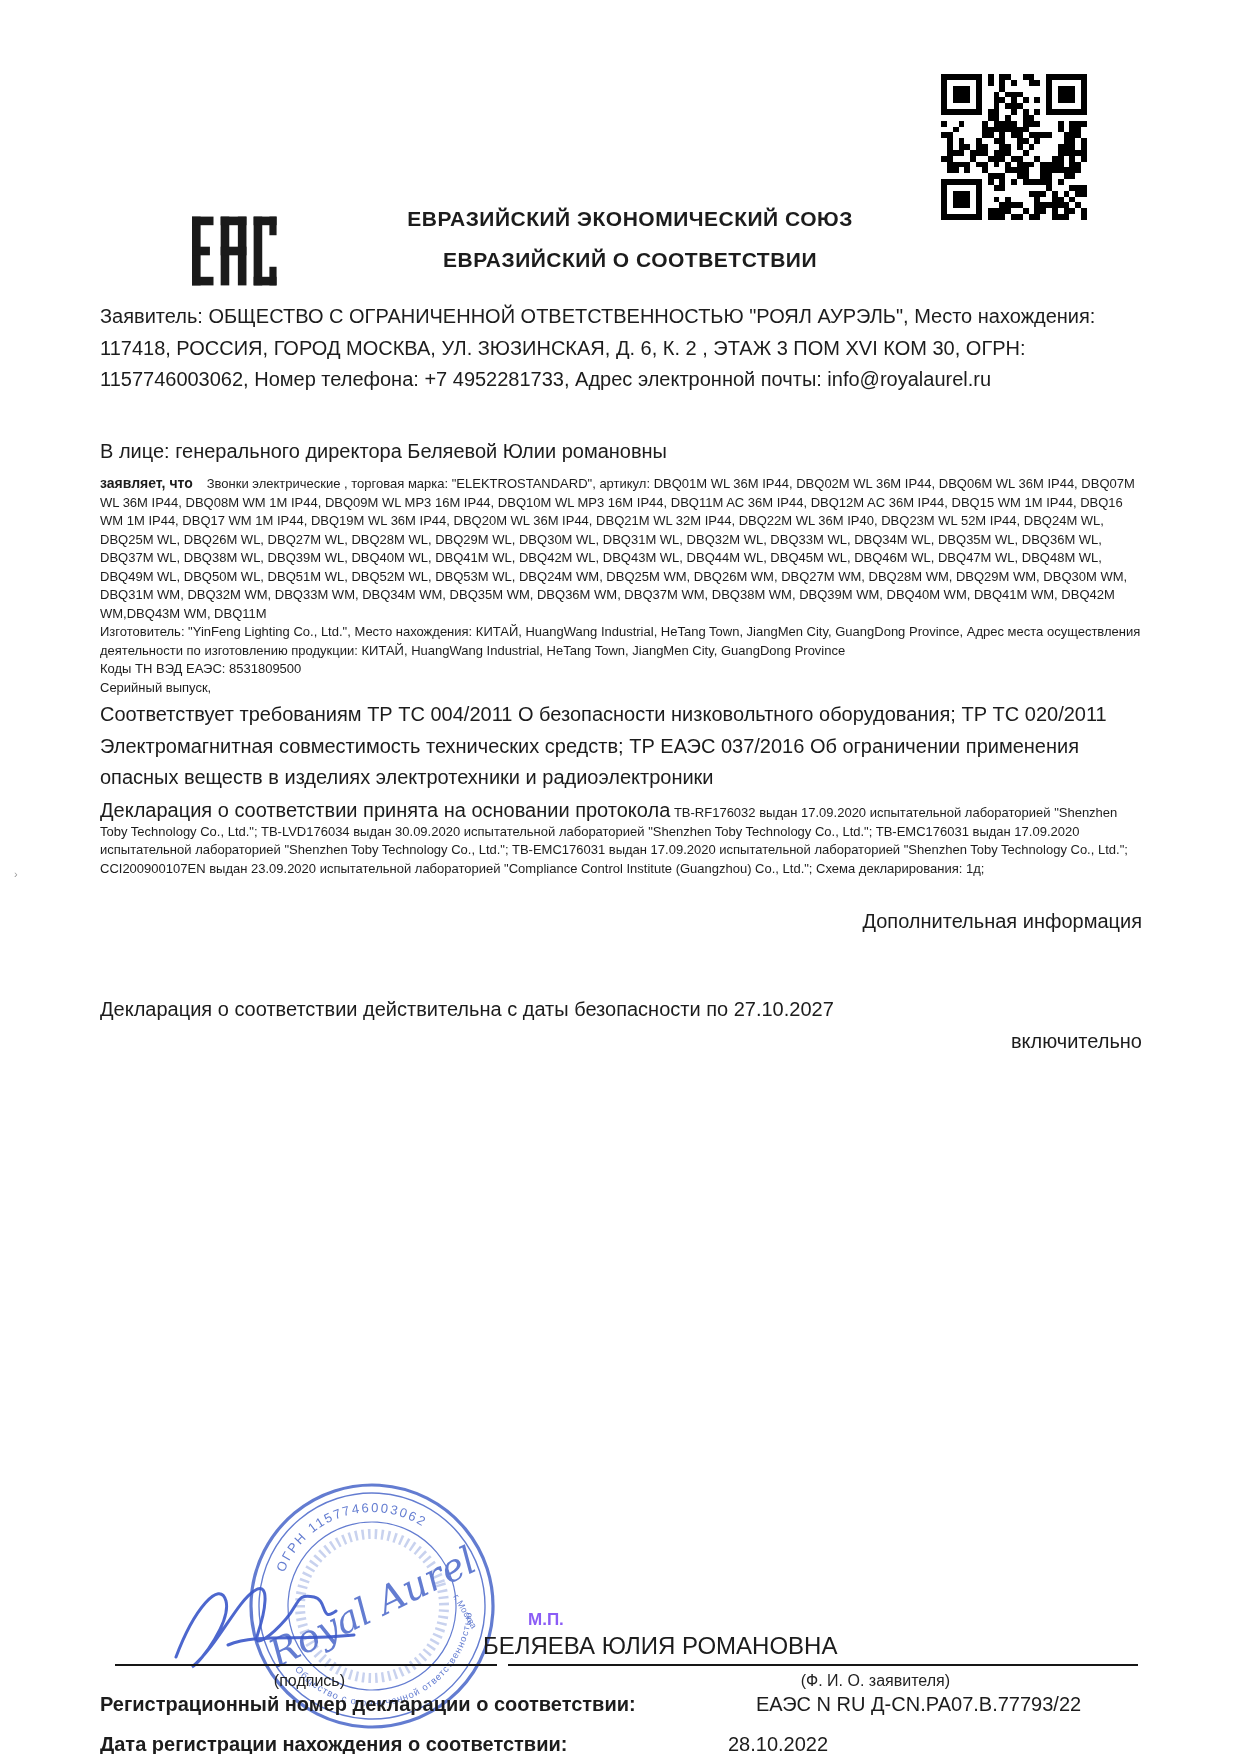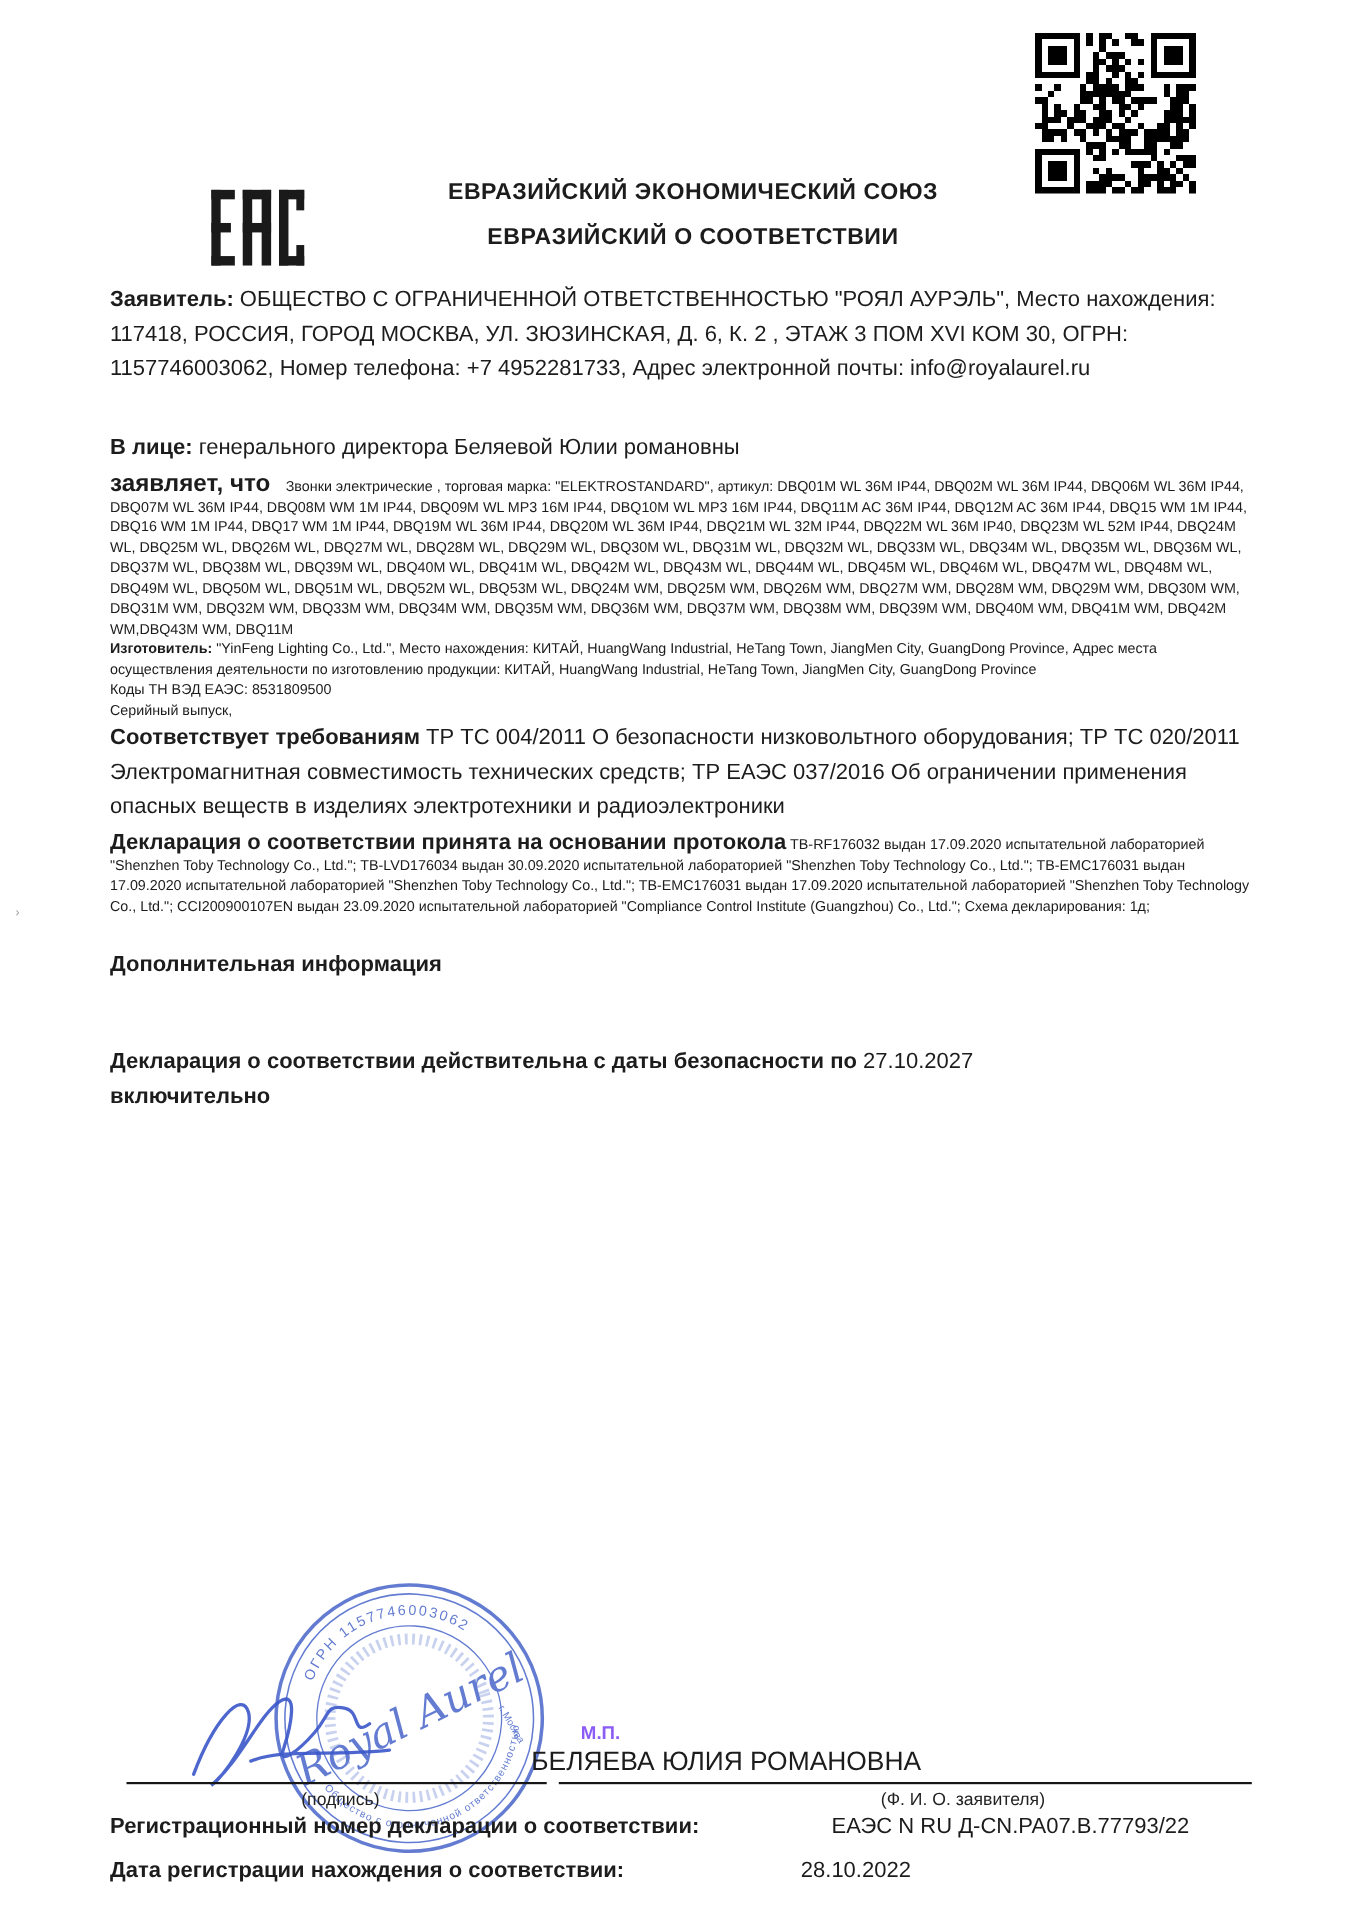--- a/index.html
+++ b/index.html
@@ -1,29 +1,29 @@
 <!DOCTYPE html>
 <html><head>
 <meta charset="utf-8">
 <style>
   html,body{margin:0;padding:0;background:#888;}
   .page{
     position:relative;width:1240px;height:1754px;background:#ffffff;
     margin:0 auto;font-family:"Liberation Sans", sans-serif;color:#1c1c1c;
     overflow:hidden;
   }
-  .abs{position:absolute;}
+  .abs{position:absolute;margin-top:44px;}
   .titles{left:100px;top:163px;width:1060px;text-align:center;}
   .title-line{font-size:21px;font-weight:bold;letter-spacing:.5px;}
   .title-line + .title-line{margin-top:17px;}
   .body-text{font-size:20px;line-height:31.5px;}
   .small{font-size:13px;line-height:18.5px;}
-  .h{font-weight:bold;}
+  .h{font-weight:normal;text-align:right;}
   .col{left:100px;width:1042px;}
-  .declare-label{font-size:22px;font-weight:bold;margin-right:14px;}
+  .declare-label{font-size:14px;font-weight:bold;margin-right:14px;}
   .basis-first .h{font-size:20px;}
   .rule{border-top:2px solid #161616;height:0;}
   .caption{font-size:16px;color:#222;text-align:right;}
   .reg-label{font-size:20px;font-weight:bold;}
   .reg-value{font-size:20px;}
   .mp{font-size:17px;font-weight:bold;color:#8b5cf6;}
   .name-line{font-size:24px;}
   .eac-logo svg{display:block;}
   .qr{width:152px;height:146px;}
   .stamp{width:268px;height:268px;opacity:.92;}

